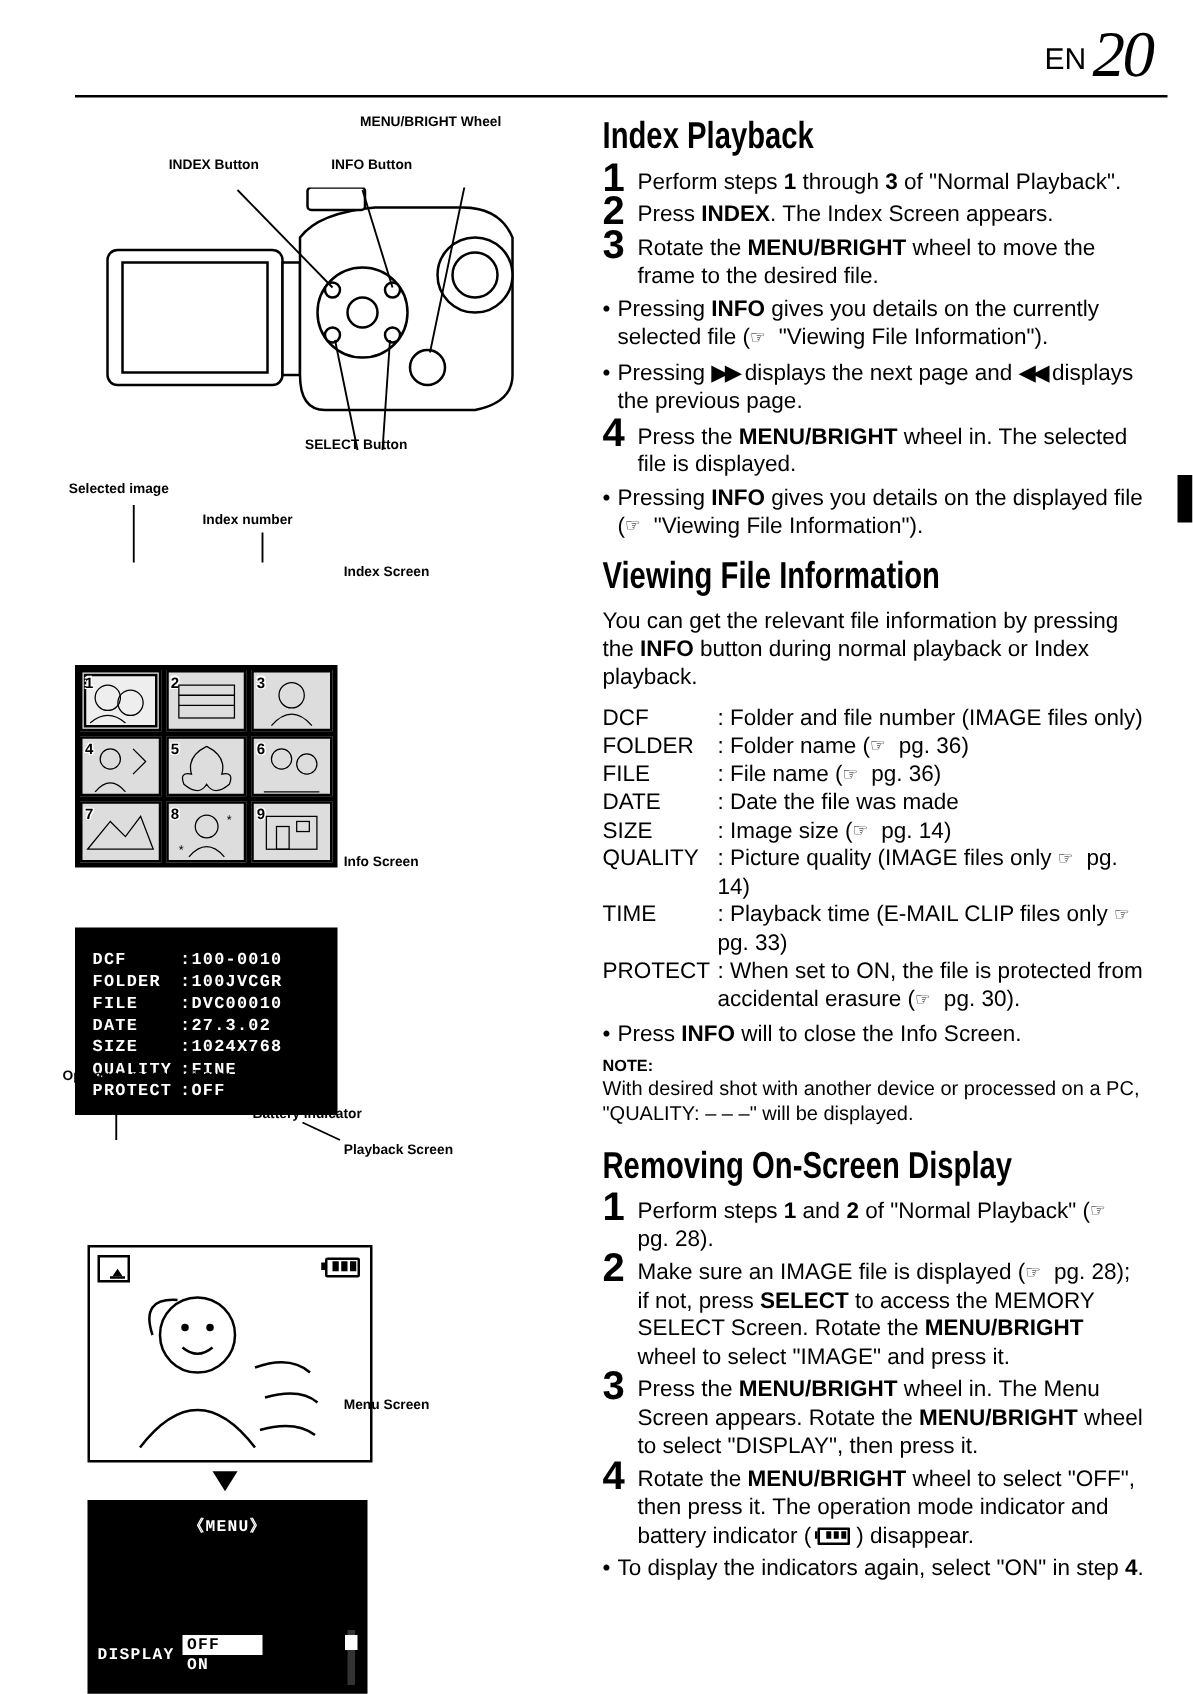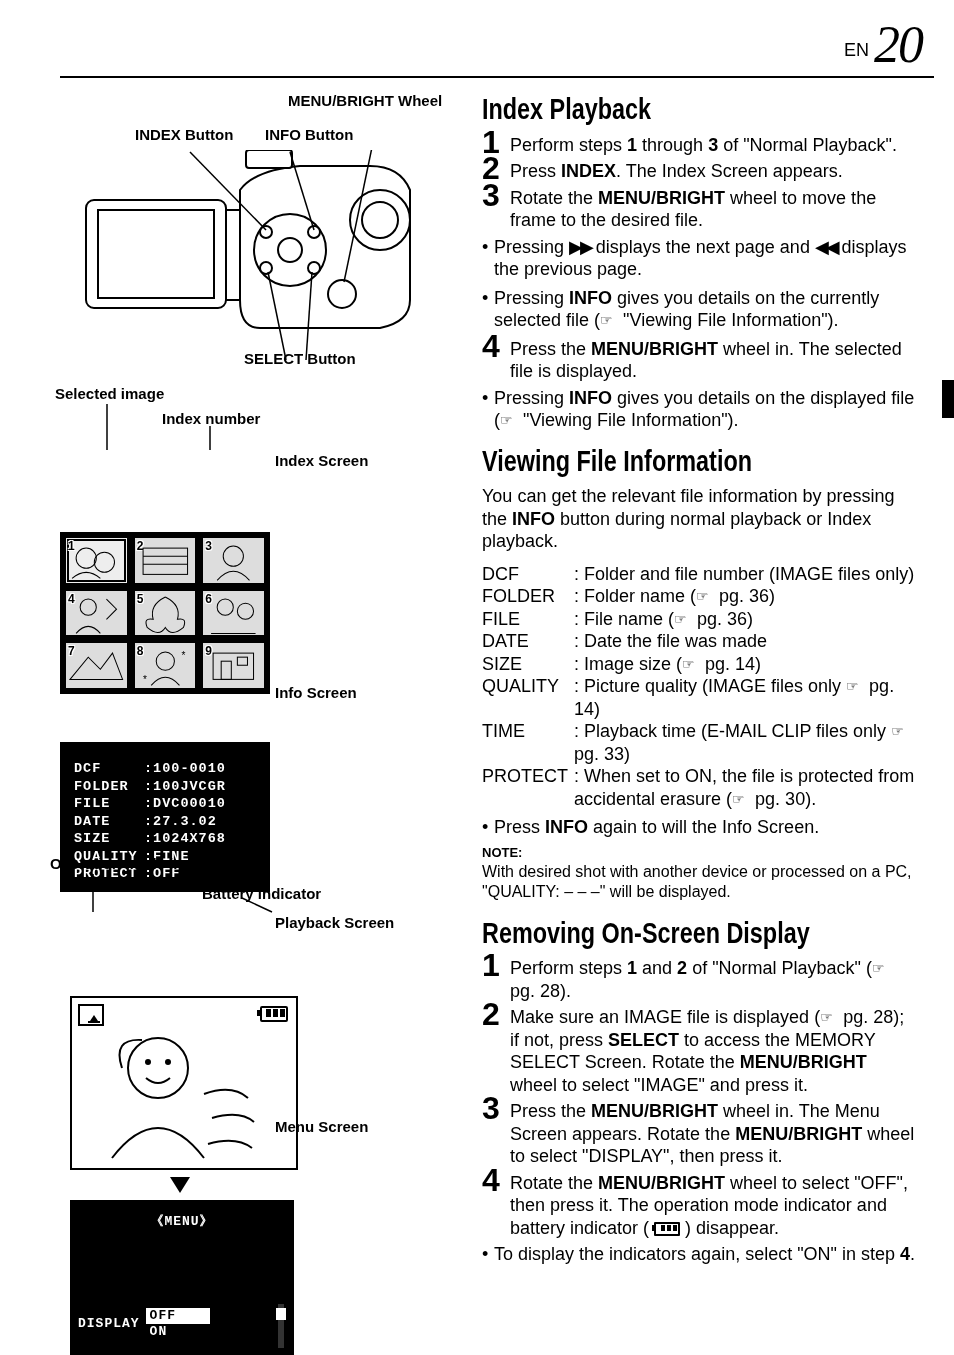--- a/index.html
+++ b/index.html
@@ -26,21 +26,21 @@
     right: 20px;
     border-top: 2px solid #000;
   }
   .page-num {
     position: absolute;
     top: 12px;
     right: 32px;
     font-size: 18px;
   }
   .page-num .lang {
-    font-size: 18px;
+    font-size: 24px;
     vertical-align: baseline;
   }
   .page-num .n {
     font-family: "Times New Roman", serif;
     font-style: italic;
     font-size: 52px;
     font-weight: 500;
     letter-spacing: -2px;
     vertical-align: -6px;
   }
@@ -55,21 +55,21 @@
   }
   
   .lcol {
     position: absolute;
     left: 50px;
     top: 90px;
     width: 410px;
   }
   .label {
     font-weight: bold;
-    font-size: 15px;
+    font-size: 11px;
     position: absolute;
     white-space: nowrap;
   }
   
   .cam-box {
     position: absolute;
     left: 30px;
     top: 60px;
     width: 340px;
     height: 240px;
@@ -578,25 +578,25 @@
       <span>Perform steps </span><span class="bold">1</span><span> through </span><span class="bold">3</span><span> of "Normal Playback".</span>
     </div>
     <div class="step">
       <span class="sn">2</span>
       <span>Press </span><span class="bold">INDEX</span><span>. The Index Screen appears.</span>
     </div>
     <div class="step" style="padding-left:28px;">
       <span class="sn">3</span>
       <span>Rotate the </span><span class="bold">MENU/BRIGHT</span><span> wheel to move the frame to the desired file.</span>
     </div>
+    <p class="bullet">
+      <span>Pressing </span><span class="bold">INFO</span><span> gives you details on the currently selected file (</span><span class="ref"></span><span> "Viewing File Information").</span>
+    </p>
     <p class="bullet" style="margin-left:0;">
       <span>Pressing </span><span class="ff">▶▶</span><span> displays the next page and </span><span class="rw">◀◀</span><span> displays the previous page.</span>
-    </p>
-    <p class="bullet">
-      <span>Pressing </span><span class="bold">INFO</span><span> gives you details on the currently selected file (</span><span class="ref"></span><span> "Viewing File Information").</span>
     </p>
     <div class="step">
       <span class="sn">4</span>
       <span>Press the </span><span class="bold">MENU/BRIGHT</span><span> wheel in. The selected file is displayed.</span>
     </div>
     <p class="bullet">
       <span>Pressing </span><span class="bold">INFO</span><span> gives you details on the displayed file (</span><span class="ref"></span><span> "Viewing File Information").</span>
     </p>
 
     <h2 class="sec" style="margin-top:10px;">Viewing File Information</h2>
@@ -633,21 +633,21 @@
           <div class="k">TIME</div>
           <div class="v"><span>Playback time (E-MAIL CLIP files only </span><span class="ref"></span><span> pg. 33)</span></div>
         </div>
       <div class="row">
           <div class="k">PROTECT</div>
           <div class="v"><span>When set to ON, the file is protected from accidental erasure (</span><span class="ref"></span><span> pg. 30).</span></div>
         </div>
     </div>
 
     <p class="bullet" style="margin-top:6px;">
-      <span>Press </span><span class="bold">INFO</span><span> again to will the Info Screen.</span>
+      <span>Press </span><span class="bold">INFO</span><span> will to close the Info Screen.</span>
     </p>
     <div class="note-h">NOTE:</div>
     <p class="note-t">With desired shot with another device or processed on a PC, "QUALITY: – – –" will be displayed.</p>
 
     <h2 class="sec" style="margin-top:12px;">Removing On-Screen Display</h2>
 
     <div class="step">
       <span class="sn">1</span>
       <span>Perform steps </span><span class="bold">1</span><span> and </span><span class="bold">2</span><span> of "Normal Playback" (</span><span class="ref"></span><span> pg. 28).</span>
     </div>

